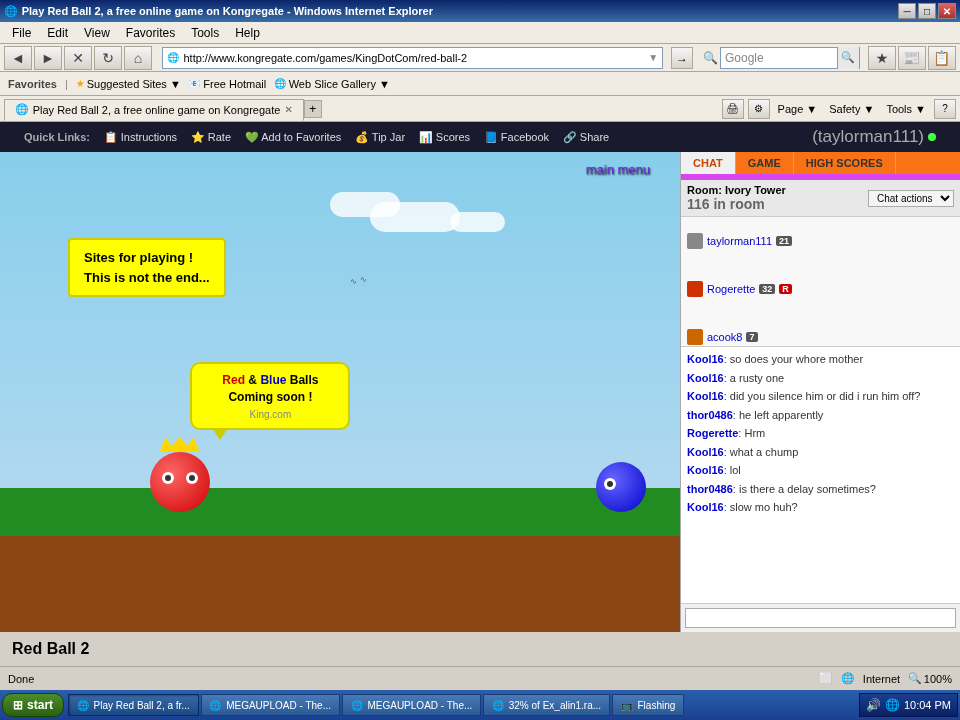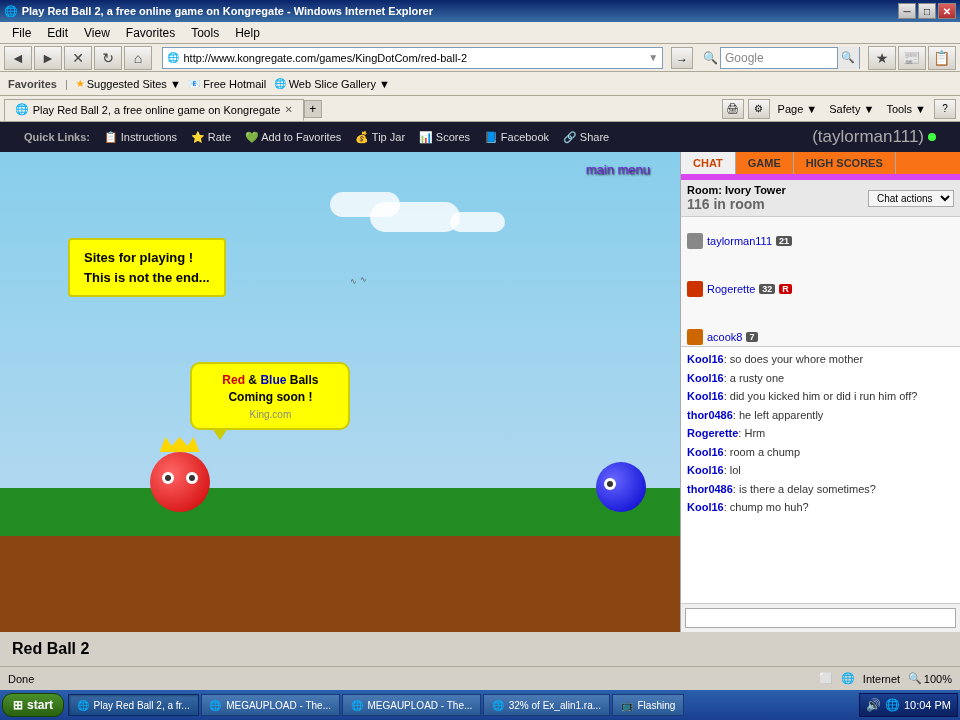--- a/index.html
+++ b/index.html
@@ -710,39 +710,39 @@
       </div>
 
       <div class="chat-messages">
         <div class="chat-msg">
           <span class="sender">Kool16</span><span class="text">: so does your whore mother</span>
         </div>
         <div class="chat-msg">
           <span class="sender">Kool16</span><span class="text">: a rusty one</span>
         </div>
         <div class="chat-msg">
-          <span class="sender">Kool16</span><span class="text">: did you kicked him or did i run him off?</span>
+          <span class="sender">Kool16</span><span class="text">: did you silence him or did i run him off?</span>
         </div>
         <div class="chat-msg">
           <span class="sender">thor0486</span><span class="text">: he left apparently</span>
         </div>
         <div class="chat-msg">
           <span class="sender">Rogerette</span><span class="text">: Hrm</span>
         </div>
         <div class="chat-msg">
-          <span class="sender">Kool16</span><span class="text">: room a chump</span>
+          <span class="sender">Kool16</span><span class="text">: what a chump</span>
         </div>
         <div class="chat-msg">
           <span class="sender">Kool16</span><span class="text">: lol</span>
         </div>
         <div class="chat-msg">
           <span class="sender">thor0486</span><span class="text">: is there a delay sometimes?</span>
         </div>
         <div class="chat-msg">
-          <span class="sender">Kool16</span><span class="text">: chump mo huh?</span>
+          <span class="sender">Kool16</span><span class="text">: slow mo huh?</span>
         </div>
       </div>
 
       <div class="chat-input-area">
         <input class="chat-input" type="text" style="">
       </div>
     </div>
   </div>
 
   <div class="bottom-area">

